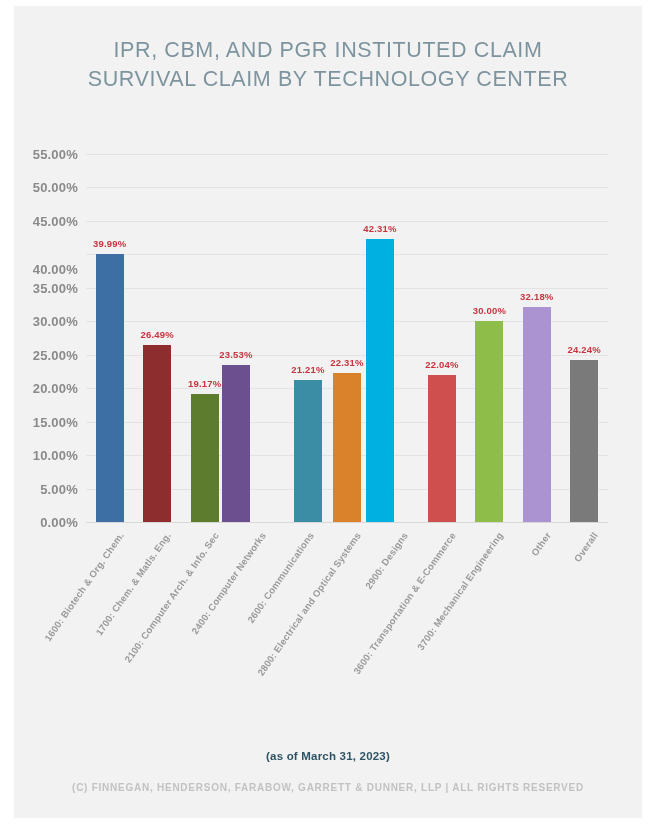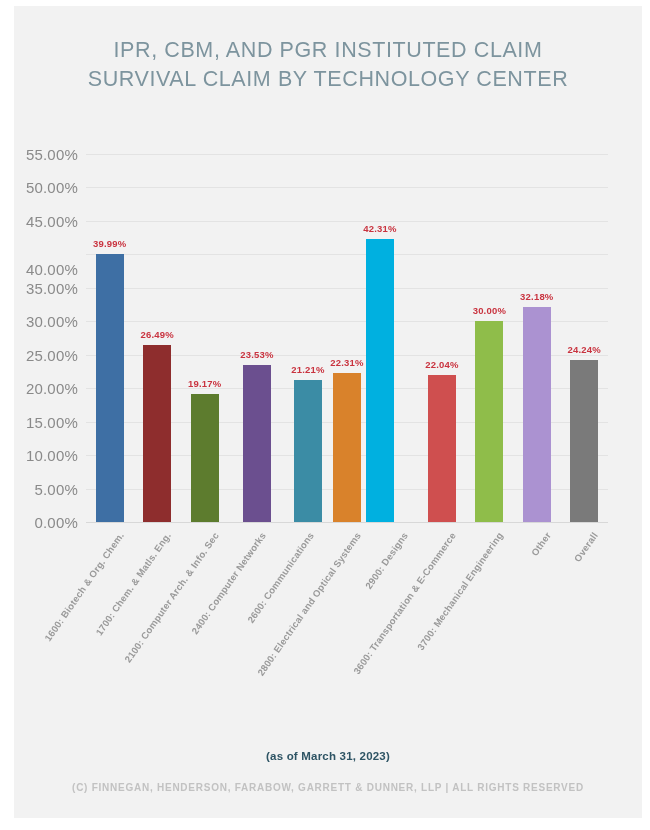--- a/index.html
+++ b/index.html
@@ -57,22 +57,22 @@
   .gridline.base {
     background: #d8d8d8;
   }
   .ytick {
     position: absolute;
     right: 100%;
     margin-right: 8px;
     transform: translateY(-50%);
     white-space: nowrap;
     color: #8a8a8a;
-    font-size: 15px;
-    font-weight: normal;
+    font-size: 13px;
+    font-weight: bold;
     letter-spacing: 0.2px;
   }
 
   
   .bar-wrap {
     position: absolute;
     bottom: 0;
     width: 28px;
   }
   .bar {
@@ -179,21 +179,21 @@
           <div class="bar-label" style="bottom: 272.569px;">39.99%</div>
         </div>
         <div class="bar-wrap" style="left: 57.1818px; height: 368px;">
           <div class="bar" title="1700: Chem. &amp; Matls. Eng.: 26.49%" style="height: 177.242px; background: rgb(142, 45, 45);"></div>
           <div class="bar-label" style="bottom: 182.242px;">26.49%</div>
         </div>
         <div class="bar-wrap" style="left: 104.636px; height: 368px;">
           <div class="bar" title="2100: Computer Arch. &amp; Info. Sec: 19.17%" style="height: 128.265px; background: rgb(93, 124, 46);"></div>
           <div class="bar-label" style="bottom: 133.265px;">19.17%</div>
         </div>
-        <div class="bar-wrap" style="left: 157px; height: 368px;">
+        <div class="bar-wrap" style="left: 136px; height: 368px;">
           <div class="bar" title="2400: Computer Networks: 23.53%" style="height: 157.437px; background: rgb(107, 79, 143);"></div>
           <div class="bar-label" style="bottom: 162.437px;">23.53%</div>
         </div>
         <div class="bar-wrap" style="left: 208px; height: 368px;">
           <div class="bar" title="2600: Communications: 21.21%" style="height: 141.914px; background: rgb(59, 140, 165);"></div>
           <div class="bar-label" style="bottom: 146.914px;">21.21%</div>
         </div>
         <div class="bar-wrap" style="left: 247px; height: 368px;">
           <div class="bar" title="2800: Electrical and Optical Systems: 22.31%" style="height: 149.274px; background: rgb(217, 130, 43);"></div>
           <div class="bar-label" style="bottom: 154.274px;">22.31%</div>

